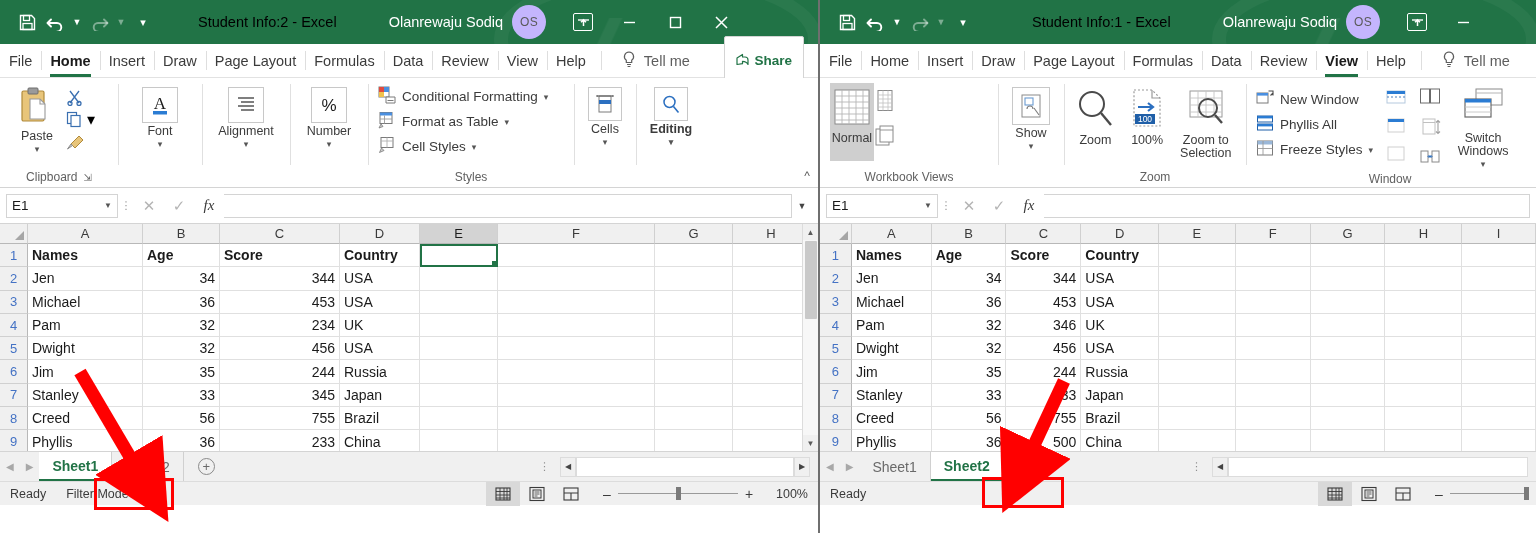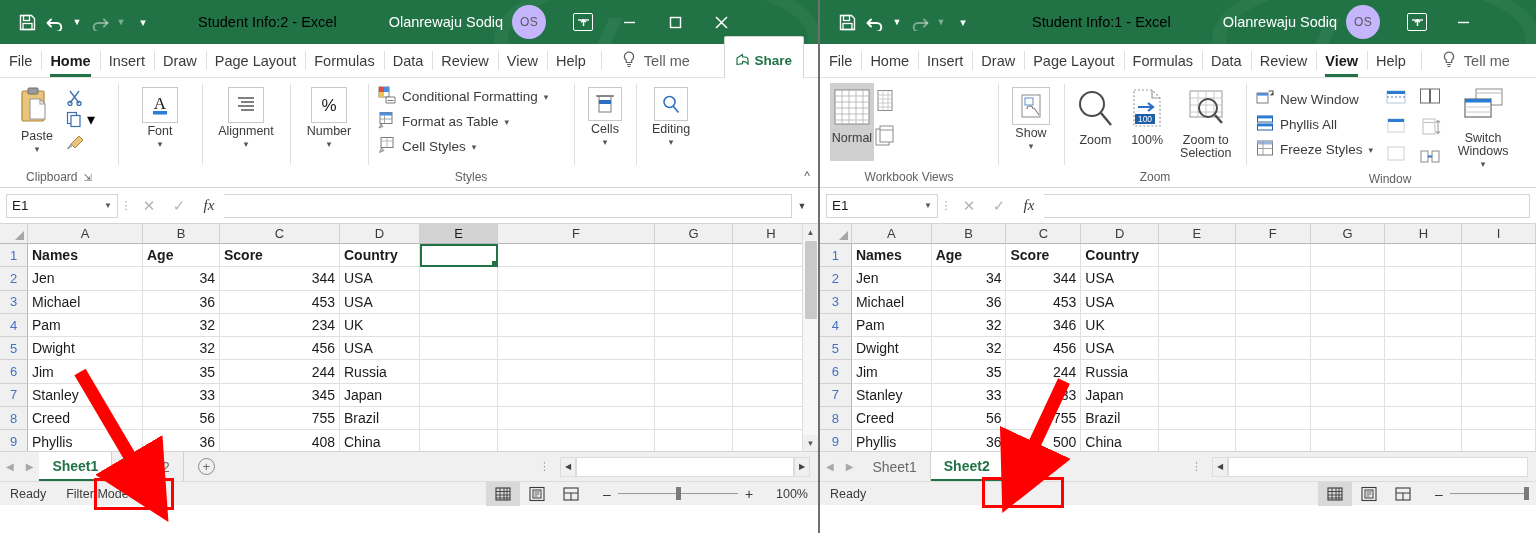--- a/index.html
+++ b/index.html
@@ -474,21 +474,21 @@
                 </svg>
             </span>
             <span class="lbl">Cells</span>
             <span class="cv">▾</span>
           </div>
         </div>
         <div class="rgroup-label"></div>
       </div>
 
       <div class="rgroup" style="width:70px">
-        <div class="rgroup-body" style="justify-content:flex-start;">
+        <div class="rgroup-body" style="justify-content:flex-start;font-weight:bold;">
           <div class="bigbtn" style="width:58px;">
             <span class="iconbox" style="width:34px;height:34px;">
               <svg width="22" height="22" viewBox="0 0 22 22">
                   <circle cx="9.5" cy="9" r="5.5" fill="none" stroke="#2b6fc0" stroke-width="1.5"></circle>
                   <path d="M13.5 13.5l5 6" stroke="#2b6fc0" stroke-width="1.6"></path>
                 </svg>
             </span>
             <span class="lbl">Editing</span>
             <span class="cv">▾</span>
           </div>
@@ -615,21 +615,21 @@
           <div class="cell" style="width: 80px;">Brazil</div>
           <div class="cell" style="width: 78px;"></div>
           <div class="cell" style="width: 157px;"></div>
           <div class="cell" style="width: 78px;"></div>
           <div class="cell" style="width: 77px;"></div>
         </div>
         <div class="gridrow">
           <div class="rh" style="width: 28px;">9</div>
           <div class="cell" style="width: 115px;">Phyllis</div>
           <div class="cell num" style="width: 77px;">36</div>
-          <div class="cell num" style="width: 120px;">408</div>
+          <div class="cell num" style="width: 120px;">233</div>
           <div class="cell" style="width: 80px;">China</div>
           <div class="cell" style="width: 78px;"></div>
           <div class="cell" style="width: 157px;"></div>
           <div class="cell" style="width: 78px;"></div>
           <div class="cell" style="width: 77px;"></div>
         </div>
         <div class="vscroll">
           <div class="vs-arrow">▲</div>
           <div class="vs-thumb" style="height:78px"></div>
           <div style="flex:1"></div>

